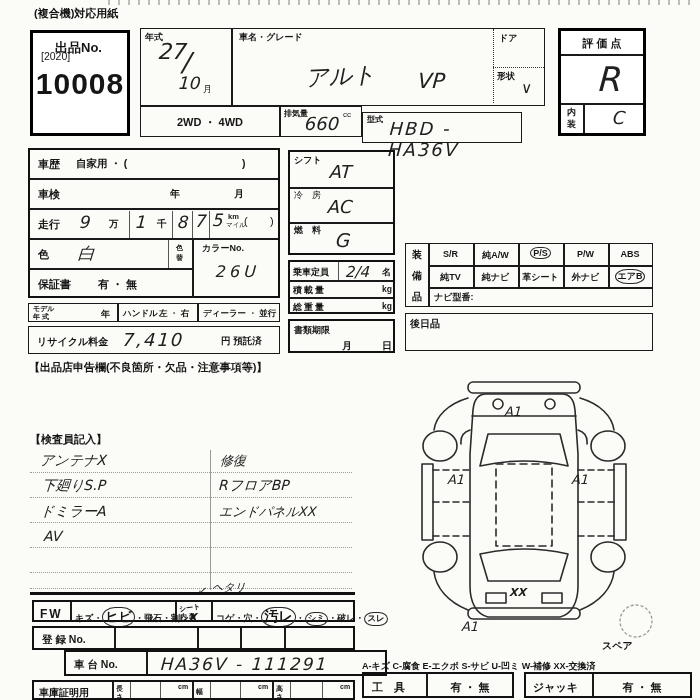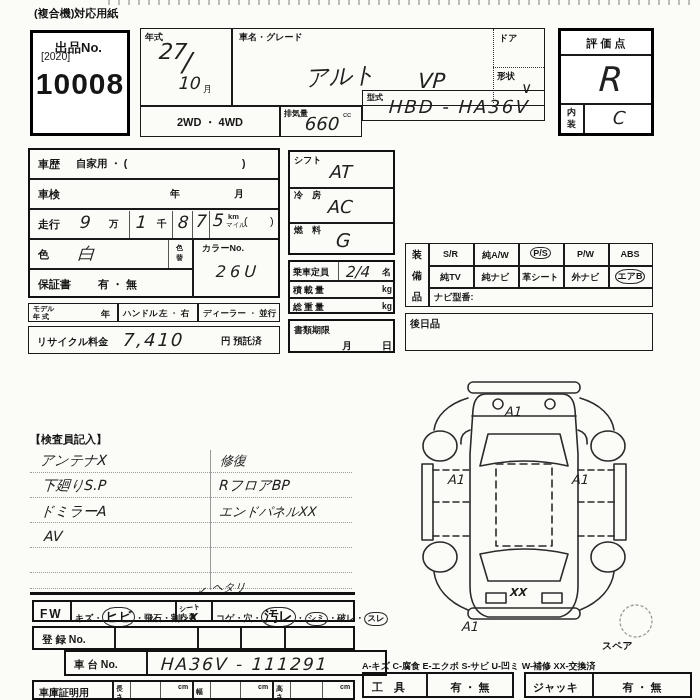--- a/index.html
+++ b/index.html
@@ -55,26 +55,26 @@
   </div>
 
   <div class="abs b" style="left:140px;top:106px;width:140px;height:31px;">
     <div class="abs bold" style="left:0;top:8px;width:100%;text-align:center;font-size:11px;">2WD ・ 4WD</div>
   </div>
   <div class="abs b" style="left:280px;top:106px;width:82px;height:31px;">
     <div class="abs" style="left:3px;top:1px;font-size:8px;font-weight:bold;">排気量</div>
     <div class="abs hand" style="left:24px;top:6px;font-size:18px;">660</div>
     <div class="abs" style="left:62px;top:3px;font-size:8px;">cc</div>
   </div>
-  <div class="abs b" style="left:362px;top:90px;width:183px;height:31px;">
+  <div class="abs b" style="left:362px;top:112px;width:160px;height:31px;">
     <div class="abs" style="left:4px;top:1px;font-size:8px;font-weight:bold;">型式</div>
     <div class="abs hand" style="left:26px;top:5px;font-size:18px;letter-spacing:2px;">HBD - HA36V</div>
   </div>
 
-  <div class="abs" style="left:558px;top:28px;width:96px;height:108px;border:3px solid #000;background:#fff;">
+  <div class="abs" style="left:558px;top:28px;width:88px;height:108px;border:3px solid #000;background:#fff;">
     <div class="abs bold" style="left:0;top:5px;width:100%;text-align:center;font-size:11px;">評 価 点</div>
     <div class="abs hline" style="left:0;top:23px;width:100%;"></div>
     <div class="abs hand" style="left:38px;top:28px;font-size:34px;">R</div>
     <div class="abs hline" style="left:0;top:72px;width:100%;"></div>
     <div class="abs vdiv" style="left:22px;top:72px;height:30px;"></div>
     <div class="abs bold" style="left:6px;top:75px;font-size:9px;">内</div>
     <div class="abs bold" style="left:6px;top:87px;font-size:9px;">装</div>
     <div class="abs hand" style="left:52px;top:76px;font-size:18px;">C</div>
   </div>
 
@@ -132,26 +132,27 @@
     <div class="abs vdiv" style="left:168px;top:0;height:100%;"></div>
     <div class="abs bold" style="left:174px;top:4px;font-size:8.5px;">ディーラー ・ 並行</div>
   </div>
 
   <div class="abs b" style="left:28px;top:326px;width:252px;height:28px;">
     <div class="abs bold" style="left:8px;top:8px;font-size:10px;">リサイクル料金</div>
     <div class="abs hand" style="left:94px;top:2px;font-size:18px;letter-spacing:2px;">7,410</div>
     <div class="abs bold" style="left:192px;top:8px;font-size:9.5px;">円 預託済</div>
   </div>
 
+  <div class="abs bold" style="left:29px;top:360px;font-size:11px;">【出品店申告欄(不良箇所・欠品・注意事項等)】</div>
 
   <div class="abs b2" style="left:288px;top:150px;width:107px;height:105px;">
     <div class="abs" style="left:4px;top:2px;font-size:9px;font-weight:bold;">シフト</div>
     <div class="abs hand" style="left:40px;top:9px;font-size:18px;">AT</div>
     <div class="abs hline" style="left:0;top:35px;width:100%;"></div>
-    <div class="abs" style="left:4px;top:37px;font-size:9px;font-weight:bold;">冷　房</div>
+    <div class="abs" style="left:4px;top:37px;font-size:9px;font-weight:normal;">冷　房</div>
     <div class="abs hand" style="left:38px;top:44px;font-size:18px;">AC</div>
     <div class="abs hline" style="left:0;top:70px;width:100%;"></div>
     <div class="abs" style="left:4px;top:72px;font-size:9px;font-weight:bold;">燃　料</div>
     <div class="abs hand" style="left:46px;top:77px;font-size:19px;">G</div>
   </div>
 
   <div class="abs b2" style="left:288px;top:260px;width:107px;height:54px;">
     <div class="abs bold" style="left:3px;top:4px;font-size:9px;">乗車定員</div>
     <div class="abs vdiv-l" style="left:48px;top:0;height:18px;"></div>
     <div class="abs hand" style="left:56px;top:1px;font-size:15px;">2/4</div>

